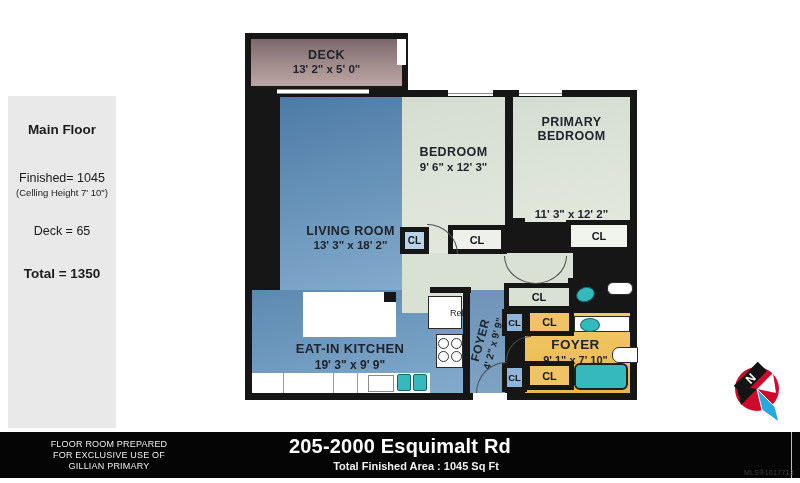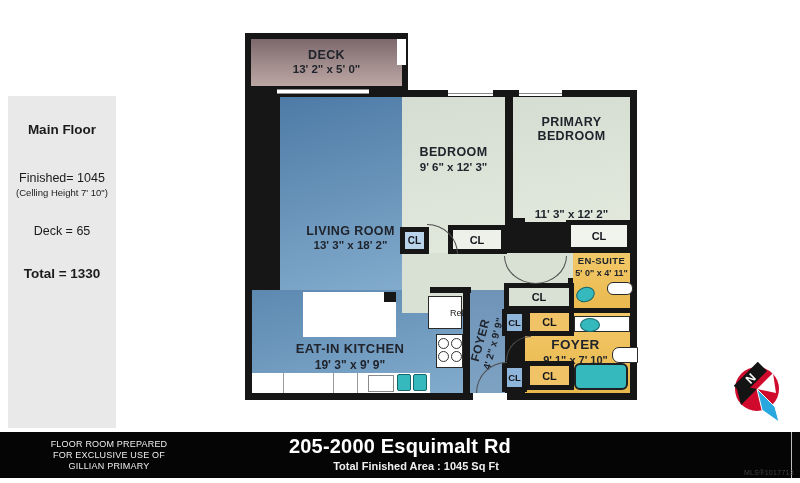--- a/index.html
+++ b/index.html
@@ -43,21 +43,21 @@
               display:flex;flex-direction:column;align-items:center;justify-content:center;text-align:center;}
 </style>
 </head>
 <body>
 
 <div class="sidebar">
   <div class="sb-title">Main Floor</div>
   <div class="sb-finished">Finished= 1045</div>
   <div class="sb-ceiling">(Celling Height 7' 10")</div>
   <div class="sb-deck">Deck = 65</div>
-  <div class="sb-total">Total = 1330</div>
+  <div class="sb-total">Total = 1350</div>
 </div>
 
 <div class="abs" style="left:0;top:0;width:800px;height:432px;">
 
   <div class="room" style="left:245px;top:33px;width:163px;height:59px;border:6px solid #161616;box-sizing:border-box;
               background:linear-gradient(180deg,#7c686c 0%,#a28d8d 55%,#bba6a3 100%);">
     <div class="rname">DECK</div>
     <div class="rdims">13' 2" x 5' 0"</div>
   </div>
   <div class="abs" style="left:397px;top:39px;width:9px;height:26px;background:#fff;"></div>
@@ -80,24 +80,20 @@
     <div class="rdims">9' 6" x 12' 3"</div>
   </div>
 
   <div class="room" style="left:513px;top:97px;width:117px;height:125px;background:linear-gradient(170deg,#d5ddd2 0%,#e2e8dc 100%);justify-content:space-between;">
     <div class="rname" style="width:92px;margin-top:18px;">PRIMARY BEDROOM</div>
     <div class="rdims">11' 3" x 12' 2"</div>
   </div>
 
   <div class="room" style="left:402px;top:253px;width:171px;height:60px;background:#d9e0d4;"></div>
 
-  <div class="room" style="left:573px;top:253px;width:57px;height:57px;background:linear-gradient(180deg,#f2c868 0%,#eab94e 100%);justify-content:flex-start;">
-    <div class="rname" style="font-size:9.5px;margin-top:3px;">EN-SUITE</div>
-    <div class="rdims" style="font-size:9px;">5' 0" x 4' 11"</div>
-  </div>
   <div class="fixture" style="left:607px;top:282px;width:21px;height:13px;border-radius:6px;"></div>
   <div class="sink" style="left:576px;top:287px;width:17px;height:13px;transform:rotate(-20deg);"></div>
 
   <div class="abs" style="left:470px;top:290px;width:35px;height:103px;background:linear-gradient(180deg,#6f94b8 0%,#7ea2c2 100%);"></div>
   <div class="foyer-text">
     <div class="rname" style="font-size:12px;">FOYER</div>
     <div class="rdims" style="font-size:10px;">4' 2" x 9' 9"</div>
   </div>
 
   <div class="abs" style="left:525px;top:313px;width:105px;height:80px;background:linear-gradient(180deg,#f2c868 0%,#e9b84d 100%);"></div>

